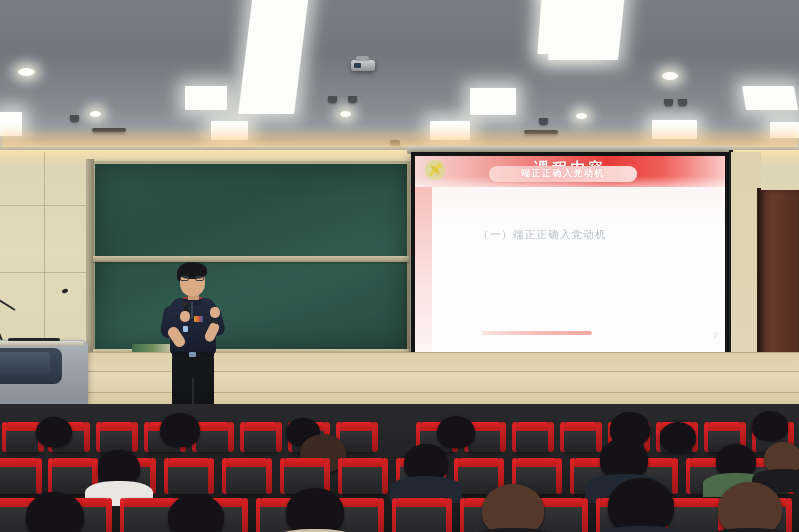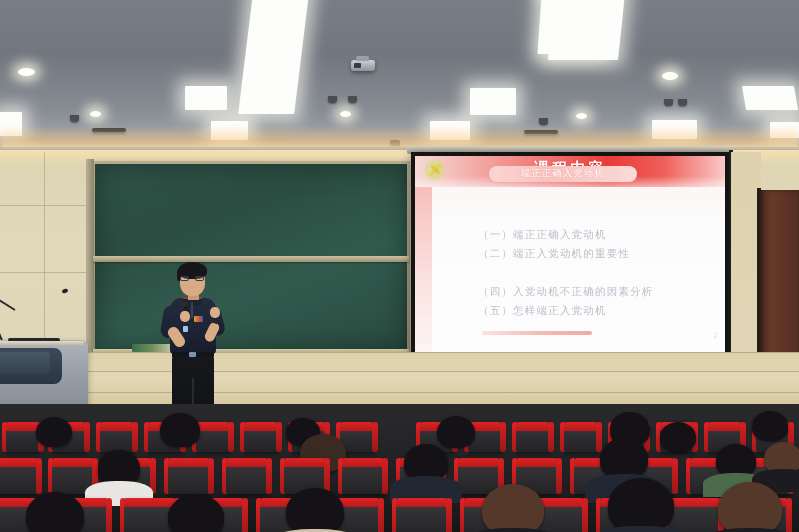--- a/index.html
+++ b/index.html
@@ -153,21 +153,21 @@
     opacity:.85;
   }
   .pill{
     position:absolute;left:74px;top:10px;width:148px;height:16px;
     border-radius:9px;
     background:linear-gradient(90deg,#fbd5d2,#f8c3bf 40%,#fadbd8);
     box-shadow:0 1px 2px rgba(220,150,150,.3);
   }
   .pill span{
     position:absolute;left:0;top:1px;width:148px;text-align:center;
-    color:#ffffff;font-size:9px;font-weight:normal;letter-spacing:1.5px;
+    color:#ffffff;font-size:9px;font-weight:bold;letter-spacing:1.5px;
     text-shadow:0 0 2px rgba(230,120,120,.6);
   }
   .bullet{
     position:absolute;left:63px;color:#b9bfc9;font-size:10.5px;
     letter-spacing:1.2px;white-space:nowrap;
   }
   .slide-footbar{
     position:absolute;left:67px;top:175px;width:110px;height:4px;
     border-radius:3px;
     background:linear-gradient(90deg,#fbe3e1,#f6b8b3 55%,#f4a9a4);
@@ -468,23 +468,20 @@
     <div class="slide-title" data-interactable="false">课程内容</div>
 
     <div class="slide-body" data-interactable="false"></div>
     <div class="slide-sidebar" data-interactable="false"></div>
 
     <div class="pill" data-interactable="false">
       <span data-interactable="false">端正正确入党动机</span>
     </div>
 
     <div class="bullet" data-interactable="false" style="top:72px;">（一）端正正确入党动机</div>
-    <div class="bullet" data-interactable="false" style="top:91px;">（二）端正入党动机的重要性</div>
-    <div class="bullet" data-interactable="false" style="top:129px;">（四）入党动机不正确的因素分析</div>
-    <div class="bullet" data-interactable="false" style="top:148px;">（五）怎样端正入党动机</div>
 
     <div class="slide-footbar" data-interactable="false"></div>
     <div class="slide-pageno" data-interactable="false">2</div>
   </div>
 
   <div class="sideboard-dark" data-interactable="false"></div>
   <div class="wall-right-panel" data-interactable="false"></div>
   <div class="door-edge" data-interactable="false"></div>
   <div class="door" data-interactable="true"></div>
   <div class="table-top" data-interactable="false"></div>

